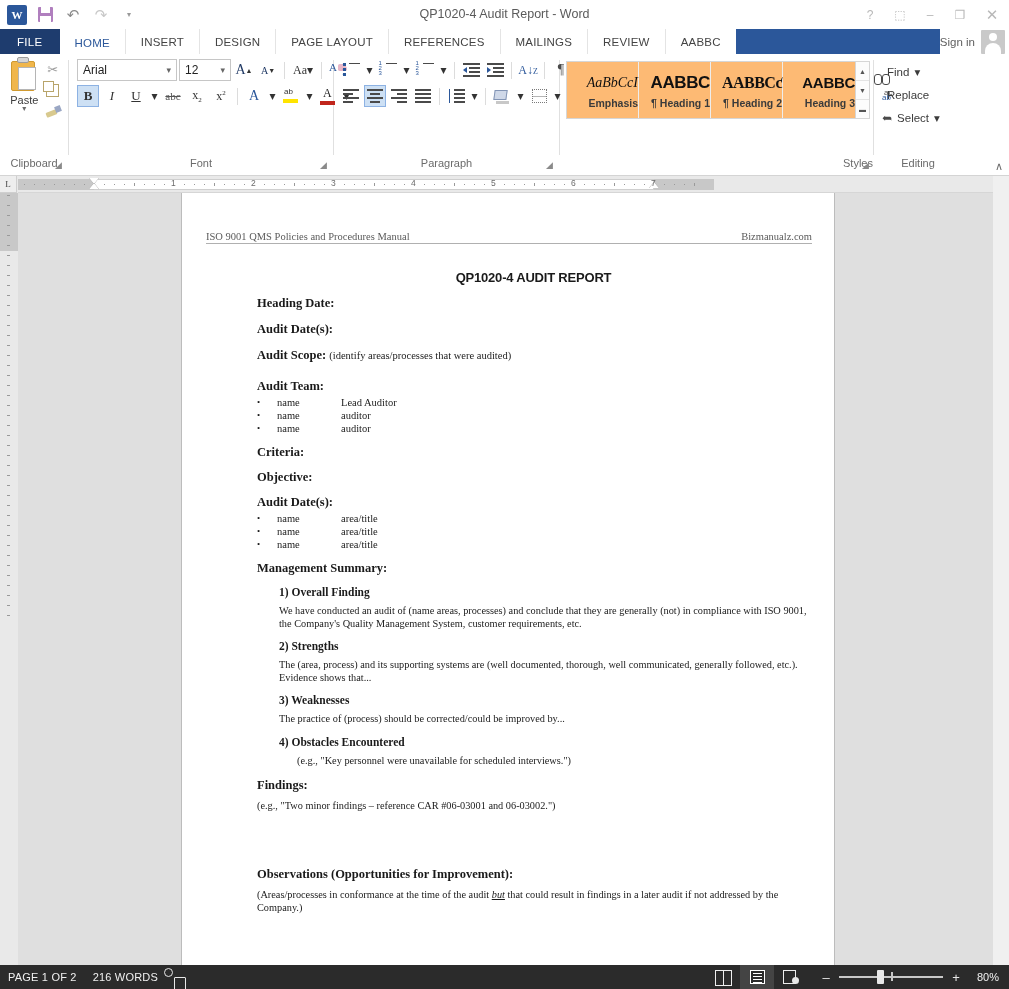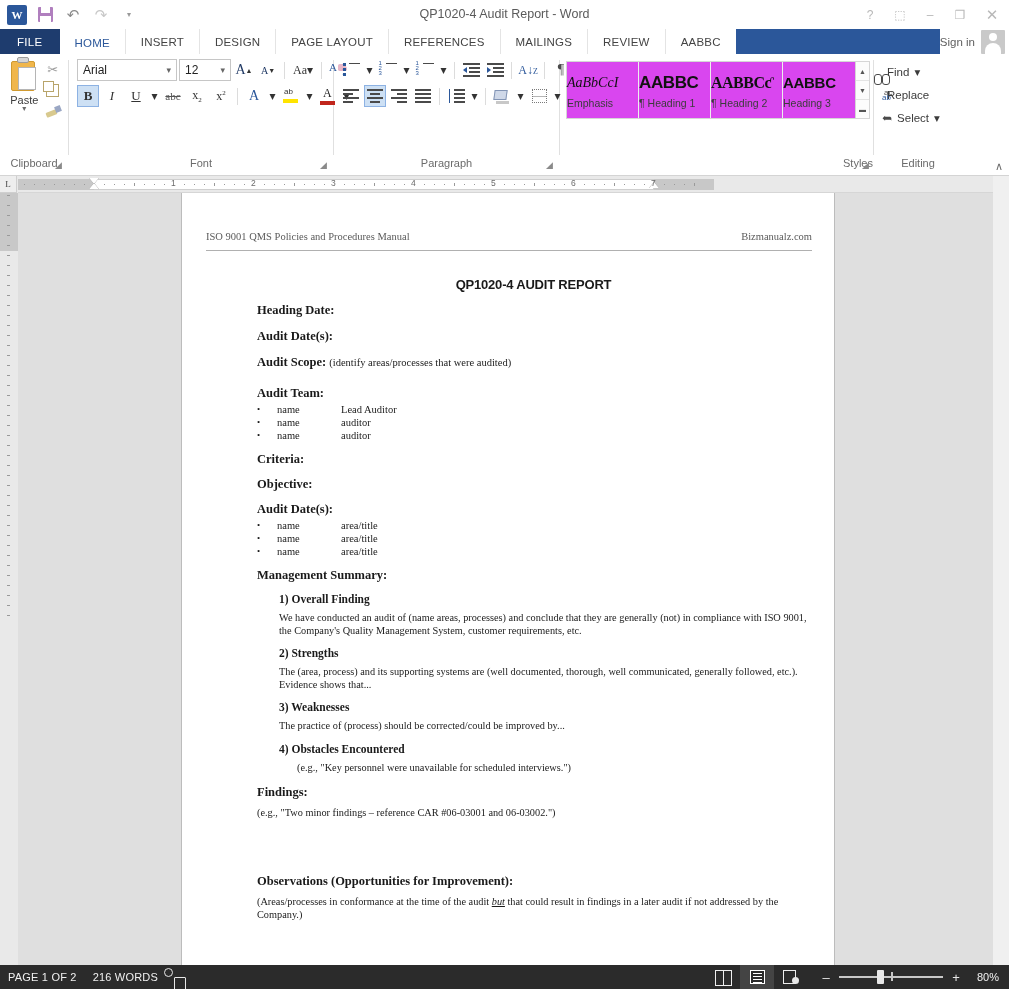--- a/index.html
+++ b/index.html
@@ -141,29 +141,29 @@
   .shadeico:before{content:"";position:absolute;left:0;top:1px;width:11px;height:8px;background:#cfd8e8;
                    border:1px solid #8395b5;transform:skewX(-8deg);}
   .shadeico:after{content:"";position:absolute;left:2px;bottom:0;width:13px;height:3px;background:#c8c8c8;}
   .bordico { width:15px; height:14px; border:1px dotted #7a7a7a; position:relative; }
   .bordico:before{content:"";position:absolute;left:0;top:6px;width:13px;height:1px;background:#b5b5b5;}
 
   
   .grp-styles { width:313px; }
   .stylebox { display:flex; border:1px solid #d6d6d6; height:58px; margin-top:2px; }
   .sgal { display:flex; }
-  .sitem { width:72px; display:flex; flex-direction:column; align-items:flex-start; justify-content:center;
-           border-right:1px solid #ededed; background:#d946ef; }
+  .sitem { width:72px; display:flex; flex-direction:column; align-items:flex-end; justify-content:center;
+           border-right:1px solid #ededed; background:#fdba74; }
   .sitem:last-child { border-right:none; }
   .spreview { font-family:"Liberation Serif",serif; font-size:17px; color:#111; line-height:22px; white-space:nowrap; }
   .spreview.emph { font-style:italic; font-size:14px; }
   .spreview.h1 { font-family:"Liberation Sans",sans-serif; font-weight:bold; font-size:17px; letter-spacing:-0.4px;}
   .spreview.h2 { font-weight:bold; font-size:16px; letter-spacing:-0.5px; }
   .spreview.h3 { font-family:"Liberation Sans",sans-serif; font-weight:bold; font-size:15px; letter-spacing:-0.3px;}
-  .sname { font-size:10.5px; color:#3b3b3b; margin-top:3px; white-space:nowrap; }
+  .sname { font-size:10.5px; color:#3b3b3b; margin-top:3px; white-space:nowrap;font-weight:bold; }
   .sscroll { width:14px; display:flex; flex-direction:column; border-left:1px solid #d6d6d6; }
   .sbtn { flex:1; display:flex; align-items:center; justify-content:center; font-size:7px; color:#555;
           border-bottom:1px solid #e4e4e4; background:#fcfcfc; }
   .sbtn:last-child{border-bottom:none;}
 
   
   .grp-edit { width:88px; }
   .edit-list { display:flex; flex-direction:column; gap:2px; padding-top:2px; padding-left:4px; }
   .eitem { display:flex; align-items:center; gap:5px; height:21px; font-size:11.5px; color:#3b3b3b; }
   .find-ico { width:15px; height:13px; position:relative; }
@@ -199,21 +199,21 @@
   .rmargin-tri { position:absolute; width:0;height:0; border-left:5px solid transparent; border-right:5px solid transparent;
                  border-bottom:6px solid #fff; filter:drop-shadow(0 0 0.6px #555); }
 
   .canvas { flex:1; position:relative; overflow:hidden; background:#dfdfdf; }
   .page { position:absolute; left:163px; top:0; width:654px; height:100%; background:#fff;
           border-left:1px solid #bcbcbc; border-right:1px solid #bcbcbc; }
   .vscroll { width:16px; flex:0 0 16px; background:#f0f0f0; position:relative; }
 
   
   .doc { position:absolute; left:0; top:0; width:654px; font-family:"Liberation Serif", serif; color:#1a1a1a; }
-  .dhead { display:flex; justify-content:space-between; margin:38px 24px 0 24px; padding-bottom:8px;
+  .dhead { display:flex; justify-content:space-between; margin:38px 24px 0 24px; padding-bottom:1px;
            border-bottom:1px solid #b0b0b0; font-size:10.5px; color:#5a5a5a; }
   .dhead span { border-bottom:0; }
   .dbody { padding:0 26px 0 75px; }
   .doctitle { text-align:center; font-weight:bold; font-size:13px; margin:26px 0 0 0;
               font-family:"Liberation Sans",sans-serif; letter-spacing:-0.2px; }
   .lbl-line { font-weight:bold; font-size:12.5px; margin-top:11px; }
   .lbl-line .plain { font-weight:normal; font-size:10.5px; }
   .bullets { list-style:none; margin:2px 0 0 0; padding:0; }
   .bullets li { display:flex; font-size:10.5px; line-height:13px; color:#1a1a1a; }
   .bullets li .bul { width:20px; text-align:left; font-size:9px; line-height:13px; }

